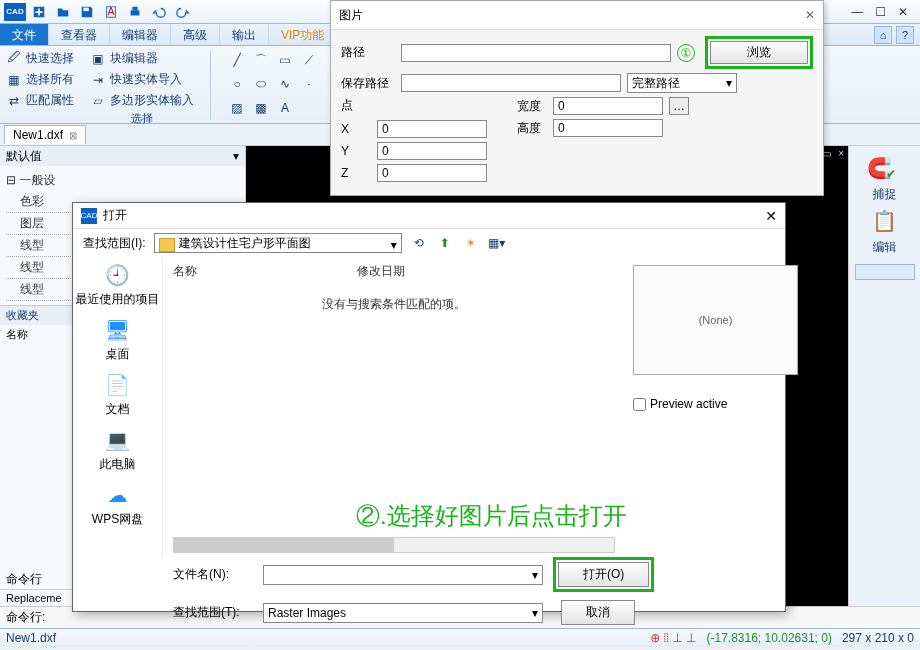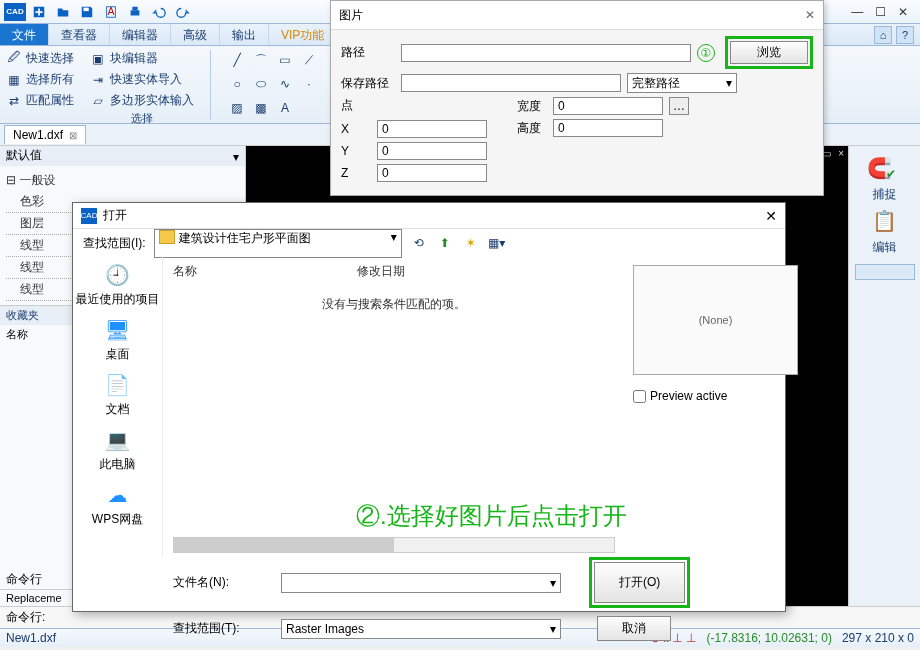--- a/index.html
+++ b/index.html
@@ -22,21 +22,21 @@
 .rb-sep{width:1px;background:#b8cde4;height:70px}
 .rb-tools{display:grid;grid-template-columns:repeat(4,20px);grid-template-rows:repeat(3,20px);gap:4px}
 .rb-tools div{width:20px;height:20px;display:flex;align-items:center;justify-content:center;color:#1a3c6e}
 .doc-tabs{height:22px;background:#eaf1f9;display:flex;align-items:center;padding:0 4px;border-bottom:1px solid #ccc}
 .doc-tab{background:#fff;border:1px solid #9db8d8;border-bottom:none;padding:2px 8px;display:flex;align-items:center;gap:6px;font-size:11px}
 .doc-tab .x{color:#888;font-size:10px}
 .main-area{display:flex;height:460px}
 .left-panel{width:246px;background:#f7f9fc;border-right:1px solid #ccc;display:flex;flex-direction:column}
 .lp-head{height:20px;border-bottom:1px solid #ccc;padding:2px 6px;display:flex;align-items:center;font-size:11px}
 .lp-head .pin{margin-left:auto;font-size:10px}
-.lp-sub{height:20px;background:#e8eef6;padding:2px 6px;font-size:11px;display:flex;align-items:flex-end}
+.lp-sub{height:20px;background:#e8eef6;padding:2px 6px;font-size:11px;display:flex;align-items:center}
 .lp-sub .dd{margin-left:auto}
 .lp-body{padding:4px 6px;font-size:11px;color:#333}
 .lp-body .tree-item{padding:2px 0}
 .lp-fav{border-top:1px solid #ccc;padding:2px 6px;background:#e8eef6;color:#1a3c6e;font-size:11px}
 .lp-favname{padding:2px 6px;font-size:11px}
 .canvas{flex:1;background:#000;position:relative}
 .canvas .mini-btns{position:absolute;top:2px;right:2px;color:#ddd;font-size:10px;letter-spacing:2px}
 .right-panel{width:72px;background:#eaf1f9;border-left:1px solid #ccc;display:flex;flex-direction:column;align-items:center;padding-top:6px;gap:2px}
 .rp-item{width:36px;text-align:center;font-size:11px;color:#1a3c6e}
 .rp-item .ric{width:32px;height:32px;margin:0 auto 2px;display:flex;align-items:center;justify-content:center;font-size:20px}
@@ -63,37 +63,37 @@
 .dlg-img .grow{display:flex;align-items:center;gap:6px}
 .dlg-img .grow label{width:30px}
 .dlg-img .grow input{width:110px;height:18px;border:1px solid #888;background:#fff;padding:0 4px}
 .dlg-img .dots{width:20px;height:18px;border:1px solid #888;background:#eee;text-align:center;line-height:16px}
 
 .dlg-open{position:absolute;left:72px;top:202px;width:714px;height:410px;background:#fff;border:1px solid #666;box-shadow:3px 3px 10px rgba(0,0,0,.3)}
 .dlg-open .ot{height:26px;background:#fff;border-bottom:1px solid #ddd;display:flex;align-items:center;padding:0 8px}
 .dlg-open .ot .oic{width:16px;height:16px;background:#0a62c4;color:#fff;font-size:8px;display:flex;align-items:center;justify-content:center;margin-right:6px}
 .dlg-open .ot .ox{margin-left:auto;font-size:14px}
 .dlg-open .otool{height:28px;display:flex;align-items:center;padding:0 10px;gap:8px}
-.dlg-open .otool .sel{width:248px;height:29px;border:1px solid #888;background:#fff;display:flex;align-items:flex-start;padding:0 4px}
+.dlg-open .otool .sel{width:248px;height:20px;border:1px solid #888;background:#fff;display:flex;align-items:flex-end;padding:0 4px}
 .dlg-open .otool .folder{width:16px;height:14px;background:#f7c94a;border:1px solid #c9a030;margin-right:4px}
 .dlg-open .otool .tico{width:18px;height:18px;display:flex;align-items:center;justify-content:center;color:#1a3c6e}
 .dlg-open .obody{display:flex;height:300px}
 .dlg-open .oside{width:90px;border-right:1px solid #eee;display:flex;flex-direction:column;align-items:center;padding-top:4px;gap:8px}
 .dlg-open .oside .os{text-align:center;font-size:11px}
 .dlg-open .oside .os .osi{width:32px;height:28px;margin:0 auto 2px;display:flex;align-items:center;justify-content:center;font-size:20px}
 .dlg-open .olist{flex:1;padding:6px 10px;position:relative}
 .dlg-open .olist .cols{display:flex;gap:160px;font-size:12px;color:#333;margin-bottom:8px}
 .dlg-open .olist .empty{text-align:center;color:#333;margin-top:16px}
 .dlg-open .olist .scroll{position:absolute;bottom:4px;left:10px;right:10px;height:16px;background:#f0f0f0;border:1px solid #ccc}
 .dlg-open .olist .scroll .thumb{position:absolute;left:0;top:0;height:14px;width:220px;background:#cdcdcd}
 .dlg-open .opre{width:160px;padding:8px}
 .dlg-open .opre .pbox{width:165px;height:110px;border:1px solid #aaa;background:#fafafa;display:flex;align-items:center;justify-content:center;color:#666;font-size:11px}
-.dlg-open .opre .pchk{margin-top:14px;display:flex;align-items:center;gap:4px;font-size:12px}
+.dlg-open .opre .pchk{margin-top:22px;display:flex;align-items:center;gap:4px;font-size:12px}
 .dlg-open .ofoot{padding:0 10px 10px 100px}
-.dlg-open .ofoot .orow{display:flex;align-items:center;gap:28px;margin-bottom:8px}
+.dlg-open .ofoot .orow{display:flex;align-items:center;gap:10px;margin-bottom:8px}
 .dlg-open .ofoot .orow label{width:80px}
 .dlg-open .ofoot .orow .sel{width:280px;height:20px;border:1px solid #888;background:#fff;padding:0 4px;display:flex;align-items:center}
 .open-hl{border:3px solid #18b518;padding:2px;display:inline-block}
 .anno{position:absolute;left:356px;top:500px;color:#18b518;font-size:24px;font-weight:500}
 </style>
 </head>
 <body>
 
 <div class="titlebar">
   <div class="tb-icon" style="background:#0a62c4;color:#fff;font-size:8px;font-weight:bold">CAD</div>
@@ -267,21 +267,21 @@
 <div class="dlg-img">
   <div class="dt">
       <span>图片</span>
       <span class="dx">✕</span>
     </div>
   <div class="body">
     <div class="dlg-row">
       <label>路径</label>
       <input type="text" style="">
       <span class="circ">①</span>
-      <span class="browse-hl"><button class="btn" style="padding:2px 26px">浏览</button></span>
+      <span class="browse-hl"><button class="btn" style="padding:2px 36px">浏览</button></span>
     </div>
     <div class="dlg-row">
       <label>保存路径</label>
       <input type="text" style="flex: 0 0 220px;">
       <div class="sel">
           <span>完整路径</span>
           <span style="margin-left:auto">▾</span>
         </div>
     </div>
     <div class="grid2">
@@ -374,21 +374,21 @@
         </label>
     </div>
   </div>
   <div class="ofoot">
     <div class="orow">
       <label>文件名(N):</label>
       <div class="sel">
           <span></span>
           <span style="margin-left:auto">▾</span>
         </div>
-      <span class="open-hl"><button class="btn" style="padding:11px 24px">打开(O)</button></span>
+      <span class="open-hl"><button class="btn" style="padding:3px 24px">打开(O)</button></span>
     </div>
     <div class="orow">
       <label>查找范围(T):</label>
       <div class="sel">
           <span>Raster Images</span>
           <span style="margin-left:auto">▾</span>
         </div>
       <button class="btn" style="padding:3px 24px;margin-left:8px">取消</button>
     </div>
   </div>

